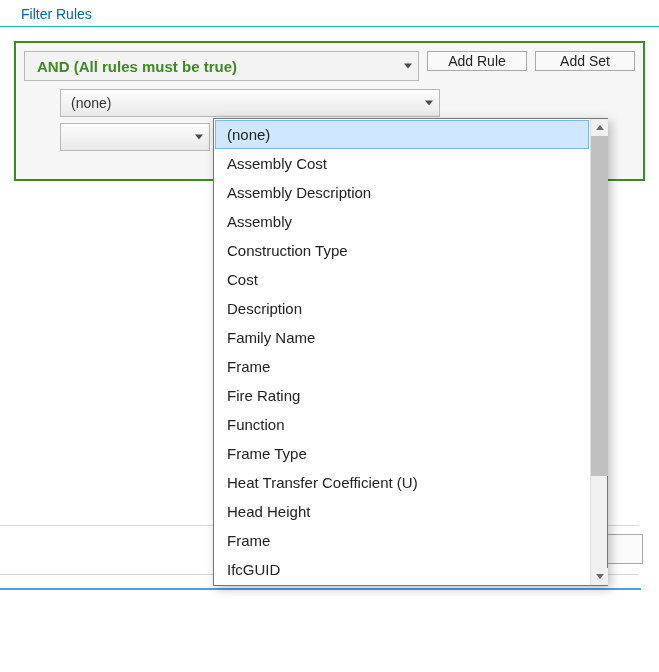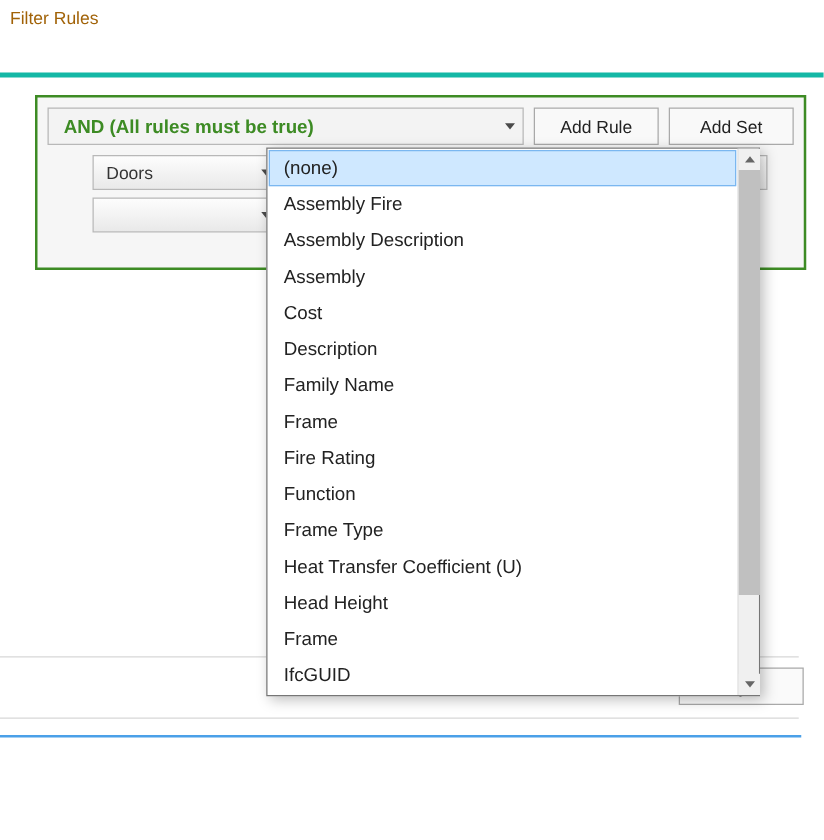--- a/index.html
+++ b/index.html
@@ -9,29 +9,28 @@
     font-family: "Segoe UI", Tahoma, sans-serif;
     font-size: 14px;
     color: #222;
     background: #fff;
     width: 659px;
     height: 672px;
     position: relative;
     overflow: hidden;
   }
   .section-title {
-    padding: 6px 0 4px 8px;
-    font-size: 14px;
-    color: #a16207;
+    padding: 6px 0 4px 21px;
+    font-size: 14px;
+    color: #0369a1;
   }
   .panel {
-    border-top: 4px solid #14b8a6;
-    position: relative;
-    padding: 14px 14px 0 28px;
-    margin-top: 32px;
+    border-top: 1px solid #14b8a6;
+    position: relative;
+    padding: 14px 14px 0 14px;
   }
   .rule-group {
     border: 2px solid #3d8b24;
     background: #f6f6f6;
     padding: 8px 8px 22px 8px;
   }
   .group-header {
     display: flex;
     gap: 8px;
     align-items: stretch;
@@ -55,21 +54,21 @@
     font-size: 15px;
   }
   .and-select .dd-arrow {
     position: absolute;
     right: 6px;
     top: 50%;
     transform: translateY(-50%);
   }
   .btn {
     width: 100px;
-    height: 30px;
+    height: 20px;
     background: #f9f9f9;
     border: 1px solid #a9a9a9;
     display: flex;
     align-items: center;
     justify-content: center;
     font-size: 14px;
     cursor: pointer;
   }
   .rule-row {
     display: flex;
@@ -217,45 +216,42 @@
     <div class="group-header">
       <div class="and-select">
         <span class="lbl">AND (All rules must be true)</span>
         <span class="dd-arrow"></span>
       </div>
       <div class="btn">Add Rule</div>
       <div class="btn">Add Set</div>
     </div>
 
     <div class="rule-row">
-      <div class="combo cat">
-        <span>Doors</span>
-        <span class="dd-arrow"></span>
-      </div>
       <div class="combo wide">
         <span>(none)</span>
         <span class="dd-arrow"></span>
       </div>
     </div>
 
     <div class="rule-row">
       <div class="combo cat">
         <span></span>
         <span class="dd-arrow"></span>
       </div>
     </div>
   </div>
 </div>
 
 <div class="dropdown-popup">
   <div class="dropdown-list" id="dd-list">
       <div class="dd-item selected">(none)</div>
-      <div class="dd-item">Assembly Fire</div>
+      <div class="dd-item">Assembly Cost</div>
       <div class="dd-item">Assembly Description</div>
       <div class="dd-item">Assembly</div>
+      <div class="dd-item">Construction Type</div>
       <div class="dd-item">Cost</div>
       <div class="dd-item">Description</div>
       <div class="dd-item">Family Name</div>
       <div class="dd-item">Frame</div>
       <div class="dd-item">Fire Rating</div>
       <div class="dd-item">Function</div>
       <div class="dd-item">Frame Type</div>
       <div class="dd-item">Heat Transfer Coefficient (U)</div>
       <div class="dd-item">Head Height</div>
       <div class="dd-item">Frame</div>

